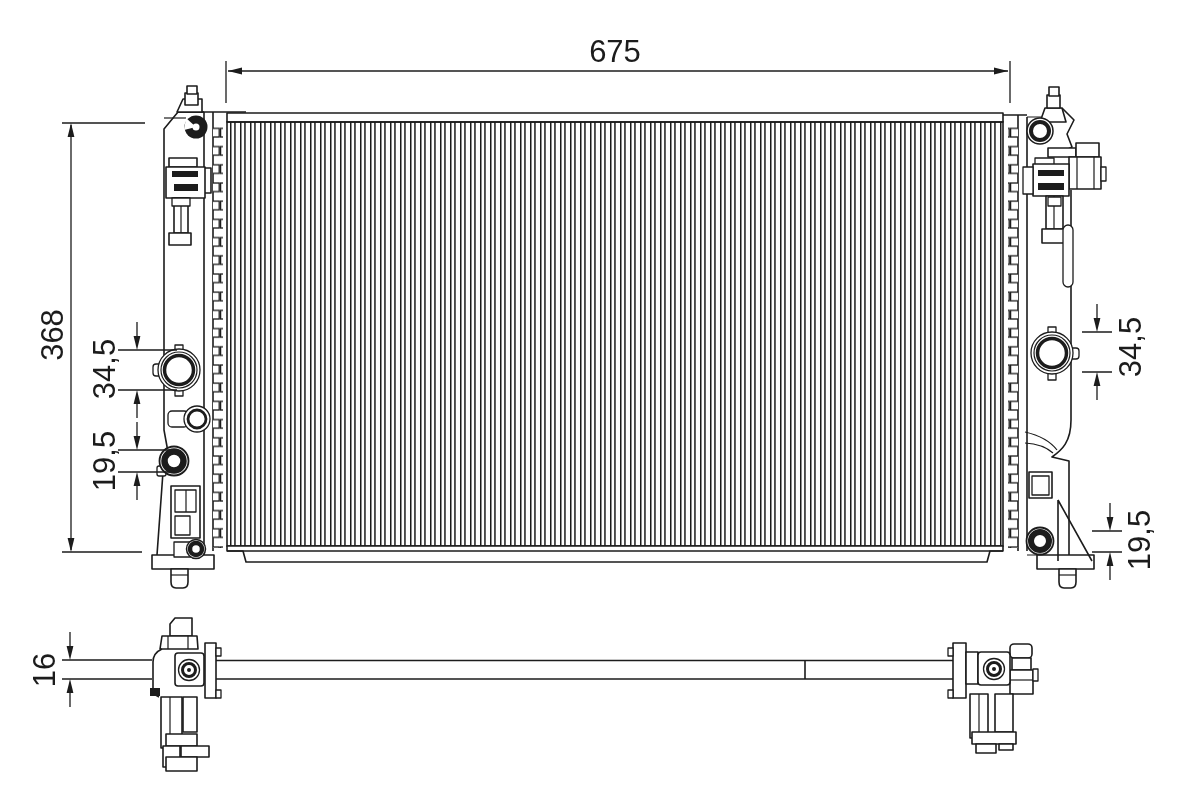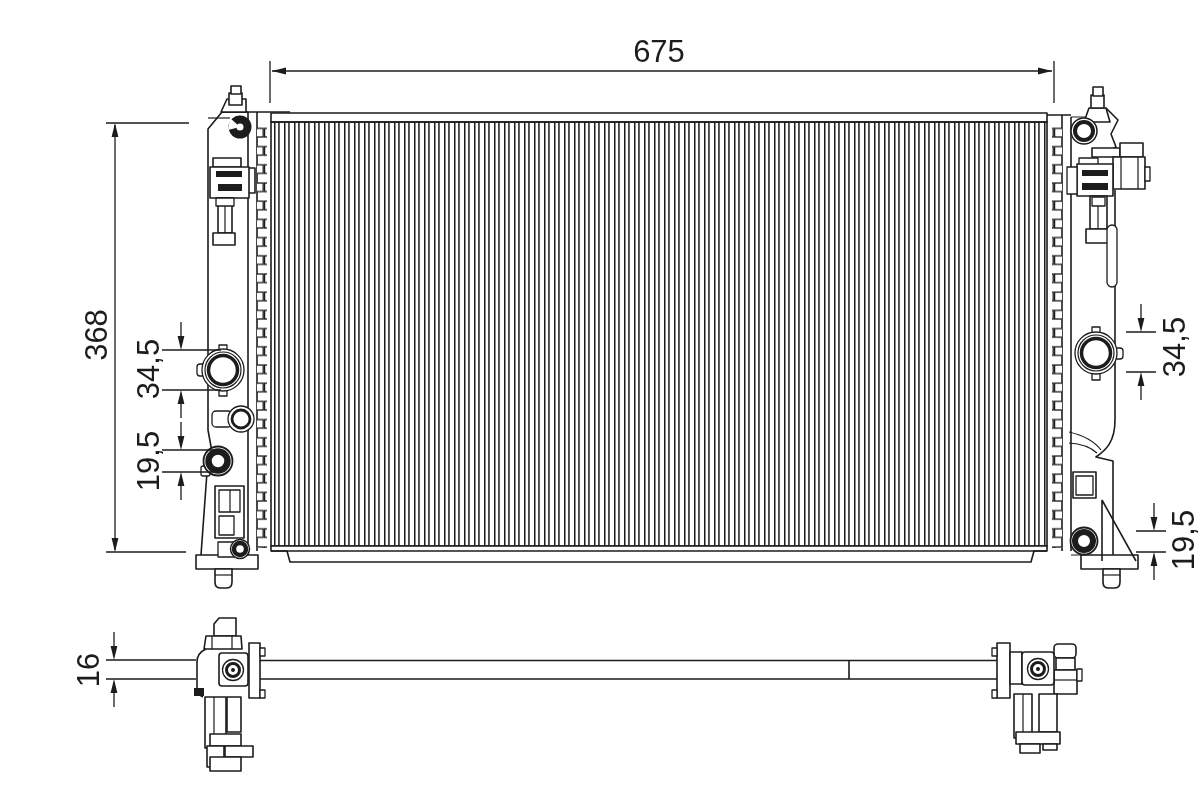--- a/index.html
+++ b/index.html
@@ -3,21 +3,21 @@
 <meta charset="utf-8">
 <style>
   :root { --line:#1c1c1c; --bg:#ffffff; }
   * { box-sizing:border-box; }
   html,body { margin:0; padding:0; }
   body {
     width:1200px; height:800px; overflow:hidden;
     background:var(--bg);
     font-family:"Liberation Sans","DejaVu Sans",sans-serif;
   }
-  #stage { position:relative; width:1200px; height:580px;padding-left:44px; }
+  #stage { position:relative; width:1200px; height:580px; }
   svg { display:block; }
   svg text {
     font-family:"Liberation Sans","DejaVu Sans",sans-serif;
     font-size:31px; fill:var(--line);
   }
   .ln  { fill:none; stroke:var(--line); stroke-width:1.6; stroke-linejoin:round; stroke-linecap:butt; }
   .thin{ fill:none; stroke:var(--line); stroke-width:1.2; }
   .dim { fill:none; stroke:var(--line); stroke-width:1.3; }
   .wh  { fill:#fff; stroke:var(--line); stroke-width:1.6; stroke-linejoin:round; }
   .wh2 { fill:#fff; stroke:var(--line); stroke-width:1.3; stroke-linejoin:round; }

